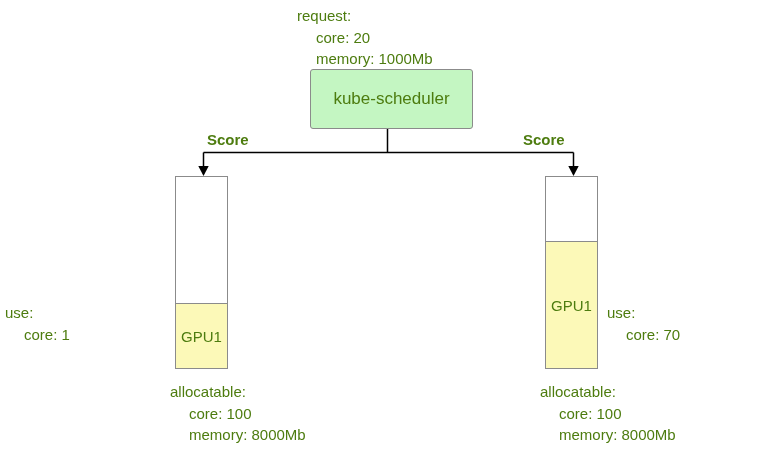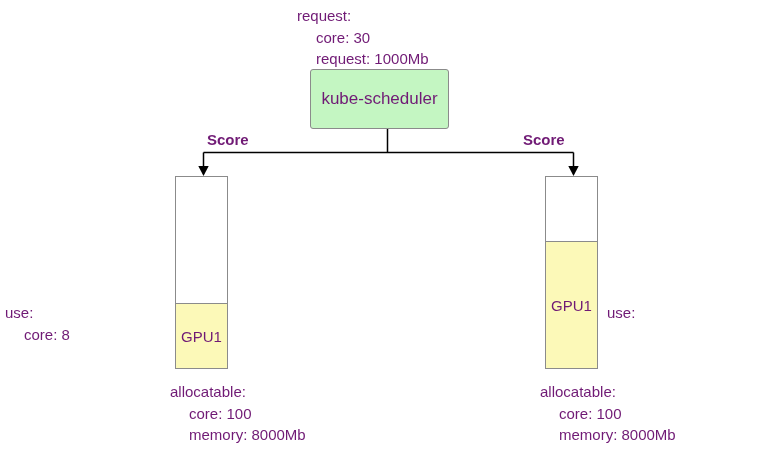--- a/index.html
+++ b/index.html
@@ -7,29 +7,29 @@
     --scheduler-fill:#c4f6c2;
     --gpu-fill:#fcf9b8;
     --box-border:#8b8b8b;
     --connector:#000000;
   }
   .canvas {
     position:relative;
     width:765px; height:453px;
     background:#ffffff;
     font-family:"Liberation Sans","DejaVu Sans",sans-serif;
-    font-size:15px; color:#701a75;
+    font-size:15px; color:#4d7c0f;
     overflow:hidden;
   }
   .tblock { position:absolute; line-height:21.5px; white-space:nowrap; }
   .ind { padding-left:19px; }
 
   .request-block     { left:297px; top:5px; }
   .scheduler-box {
-    position:absolute; left:310px; top:69px; width:139px; height:60px;
+    position:absolute; left:310px; top:69px; width:163px; height:60px;
     box-sizing:border-box;
     background:var(--scheduler-fill);
     border:1px solid var(--box-border);
     border-radius:3px;
     display:flex; align-items:center; justify-content:center;
     font-size:17px;
   }
   .connectors { position:absolute; left:0; top:0; width:765px; height:453px; }
   .connectors .line { stroke:var(--connector); stroke-width:1.5; fill:none; }
   .connectors .head { fill:var(--connector); stroke:none; }
@@ -58,22 +58,22 @@
   .alloc-left  { left:170px; top:381px; }
   .alloc-right { left:540px; top:381px; }
 </style>
 </head>
 <body>
 
 <div class="canvas">
 
   <div class="tblock request-block">
     <div>request:</div>
-    <div class="ind">core: 30</div>
-    <div class="ind">request: 1000Mb</div>
+    <div class="ind">core: 20</div>
+    <div class="ind">memory: 1000Mb</div>
   </div>
 
   <div class="scheduler-box">
     <span>kube-scheduler</span>
   </div>
 
   <svg class="connectors" width="765" height="453" viewBox="0 0 765 453" aria-hidden="true">
     <path class="line" d="M387.5 129 L387.5 152.5 M203.5 152.5 L573.5 152.5 M203.5 152.5 L203.5 167 M573.5 152.5 L573.5 167"></path>
     <path class="head" d="M203.5 176 L198.3 166 L208.7 166 Z"></path>
     <path class="head" d="M573.5 176 L568.3 166 L578.7 166 Z"></path>
@@ -89,31 +89,32 @@
   </div>
 
   <div class="node-bar node-bar-right">
     <div class="gpu-fill" style="height: 126px;">
       <span>GPU1</span>
     </div>
   </div>
 
   <div class="tblock use-left">
     <div>use:</div>
-    <div class="ind">core: 8</div>
+    <div class="ind">core: 1</div>
   </div>
 
   <div class="tblock alloc-left">
     <div>allocatable:</div>
     <div class="ind">core: 100</div>
     <div class="ind">memory: 8000Mb</div>
   </div>
 
   <div class="tblock use-right">
     <div>use:</div>
+    <div class="ind">core: 70</div>
   </div>
 
   <div class="tblock alloc-right">
     <div>allocatable:</div>
     <div class="ind">core: 100</div>
     <div class="ind">memory: 8000Mb</div>
   </div>
 
 </div>
 

